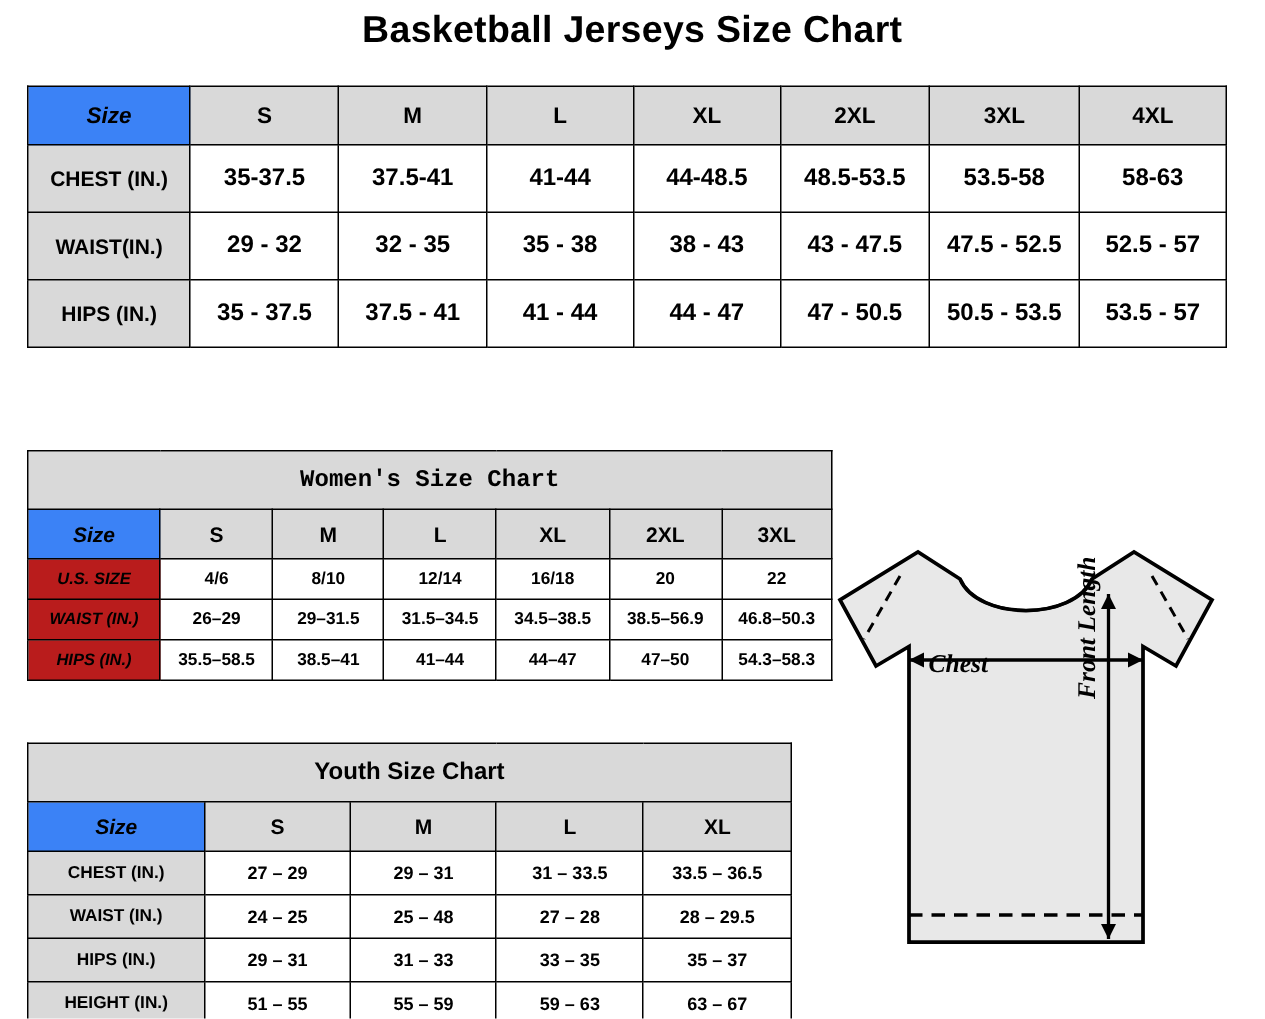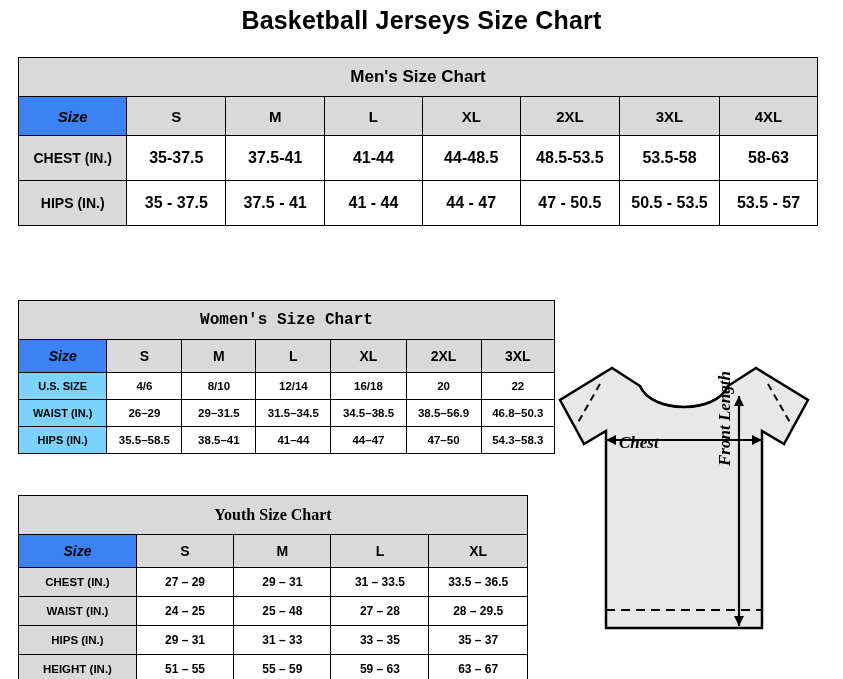--- a/index.html
+++ b/index.html
@@ -87,34 +87,34 @@
     font-size: 14px;
     height: 30px;
     font-weight: bold;
   }
   #women-chart td {
     font-size: 11.5px;
     height: 24px;
     font-weight: bold;
   }
   #women-chart td.rh {
-    background: #7dd3fc;
+    background: #b91c1c;
     font-size: 11px;
+    font-style: italic;
   }
 
   
   #youth-chart {
     top: 495px;
     left: 18px;
     width: 510px;
   }
   #youth-chart .title-cell {
     font-size: 16px;
     height: 36px;
-    font-family: Liberation Serif, serif;
   }
   #youth-chart th.col-head {
     font-size: 14px;
     height: 30px;
     font-weight: bold;
   }
   #youth-chart td {
     font-size: 12px;
     height: 26px;
     font-weight: bold;
@@ -152,42 +152,49 @@
     white-space: nowrap;
   }
 </style>
 </head>
 <body>
 
 <div id="page-title">Basketball Jerseys Size Chart</div>
 
 <table class="chart" id="men-chart">
   <tbody>
-      <tr>
-    <td class="hdr-band title-cell" colspan="8">Men's Size Chart</td>
-  </tr>
   <tr>
     <th class="col-head row-head" style="width:108px">Size</th>
     <th class="col-head hdr-band" style="width:99px">S</th>
     <th class="col-head hdr-band" style="width:99px">M</th>
     <th class="col-head hdr-band" style="width:99px">L</th>
     <th class="col-head hdr-band" style="width:99px">XL</th>
     <th class="col-head hdr-band" style="width:99px">2XL</th>
     <th class="col-head hdr-band" style="width:99px">3XL</th>
     <th class="col-head hdr-band" style="width:98px">4XL</th>
   </tr>
   <tr>
     <td class="rh">CHEST (IN.)</td>
     <td>35-37.5</td>
     <td>37.5-41</td>
     <td>41-44</td>
     <td>44-48.5</td>
     <td>48.5-53.5</td>
     <td>53.5-58</td>
     <td>58-63</td>
+  </tr>
+  <tr>
+    <td class="rh">WAIST(IN.)</td>
+    <td>29 - 32</td>
+    <td>32 - 35</td>
+    <td>35 - 38</td>
+    <td>38 - 43</td>
+    <td>43 - 47.5</td>
+    <td>47.5 - 52.5</td>
+    <td>52.5 - 57</td>
   </tr>
   <tr>
     <td class="rh">HIPS (IN.)</td>
     <td>35 - 37.5</td>
     <td>37.5 - 41</td>
     <td>41 - 44</td>
     <td>44 - 47</td>
     <td>47 - 50.5</td>
     <td>50.5 - 53.5</td>
     <td>53.5 - 57</td>

